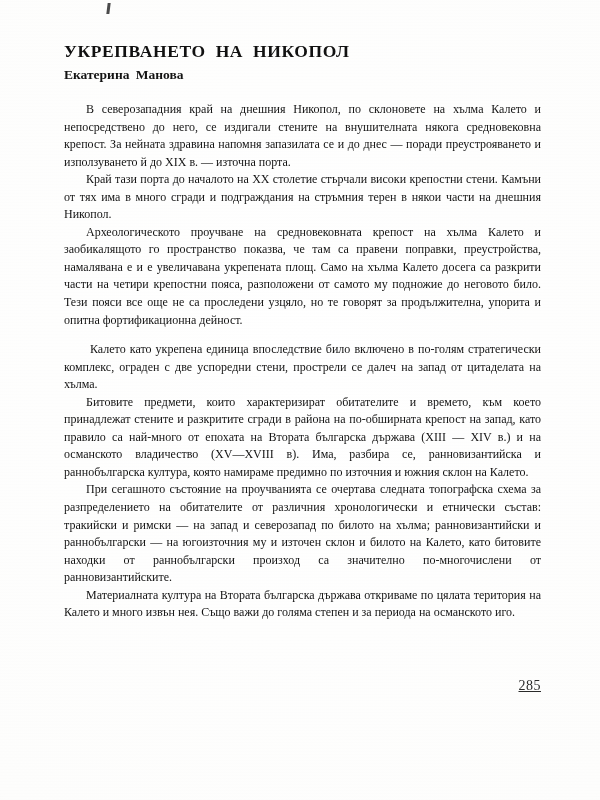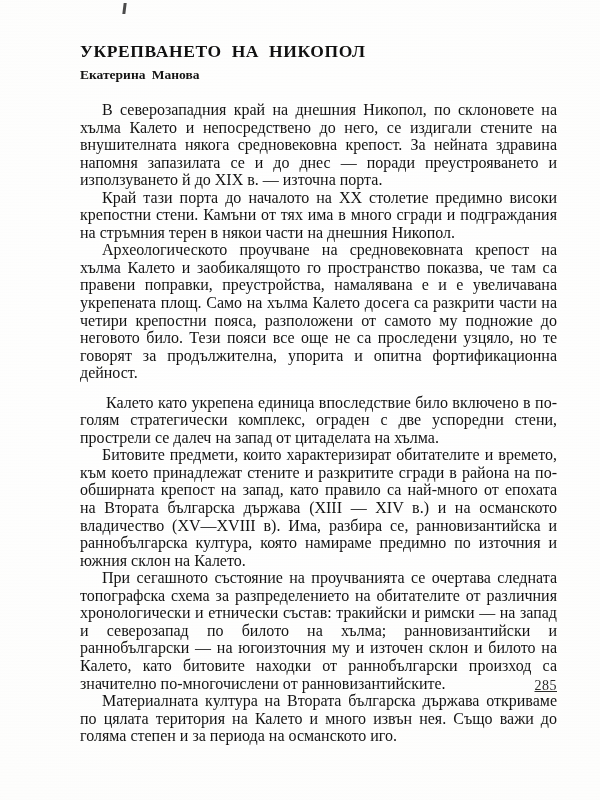--- a/index.html
+++ b/index.html
@@ -30,21 +30,21 @@
     position: absolute;
     inset: 0;
     pointer-events: none;
     opacity: .5;
     background-image:
       repeating-linear-gradient(0deg, rgba(0,0,0,.012) 0 1px, rgba(0,0,0,0) 1px 3px);
   }
 
   .content {
     position: absolute;
-    left: 80px;
+    left: 64px;
     top: 0;
     width: 477px;
     height: 708px;
   }
 
   
   .top-fleck {
     position: absolute;
     left: 43px;
     top: 3px;
@@ -82,21 +82,21 @@
     position: absolute;
     left: 0;
     top: 101px;
     width: 477px;
   }
 
   .body p {
     margin: 0;
     text-align: justify;
     text-justify: inter-word;
-    font-size: 16px;
+    font-size: 12px;
     line-height: 17.55px;
     text-indent: 22px;
     hyphens: none;
     color: #131313;
   }
 
   .body p.hang {
     text-indent: 26px;
     margin-top: 12px;
   }
@@ -120,21 +120,21 @@
   <div class="content">
 
     <div class="top-fleck"></div>
 
     <h1 class="title">УКРЕПВАНЕТО НА НИКОПОЛ</h1>
 
     <div class="byline">Екатерина Манова</div>
 
     <div class="body">
       <p>В северозападния край на днешния Никопол, по склоновете на хълма Калето и непосредствено до него, се издигали стените на внушителната някога средновековна крепост. За нейната здравина напомня запазилата се и до днес — поради преустрояването и използуването й до XIX в. — източна порта.</p>
-      <p>Край тази порта до началото на XX столетие предимно високи крепостни стени. Камъни от тях има в много сгради и подграждания на стръмния терен в някои части на днешния Никопол.</p>
+      <p>Край тази порта до началото на XX столетие стърчали високи крепостни стени. Камъни от тях има в много сгради и подграждания на стръмния терен в някои части на днешния Никопол.</p>
       <p>Археологическото проучване на средновековната крепост на хълма Калето и заобикалящото го пространство показва, че там са правени поправки, преустройства, намалявана е и е увеличавана укрепената площ. Само на хълма Калето досега са разкрити части на четири крепостни пояса, разположени от самото му подножие до неговото било. Тези пояси все още не са проследени узцяло, но те говорят за продължителна, упорита и опитна фортификационна дейност.</p>
       <p class="hang">Калето като укрепена единица впоследствие било включено в по-голям стратегически комплекс, ограден с две успоредни стени, прострели се далеч на запад от цитаделата на хълма.</p>
       <p>Битовите предмети, които характеризират обитателите и времето, към което принадлежат стените и разкритите сгради в района на по-обширната крепост на запад, като правило са най-много от епохата на Втората българска държава (XIII — XIV в.) и на османското владичество (XV—XVIII в). Има, разбира се, ранновизантийска и раннобългарска култура, която намираме предимно по източния и южния склон на Калето.</p>
       <p>При сегашното състояние на проучванията се очертава следната топографска схема за разпределението на обитателите от различния хронологически и етнически състав: тракийски и римски — на запад и северозапад по билото на хълма; ранновизантийски и раннобългарски — на югоизточния му и източен склон и билото на Калето, като битовите находки от раннобългарски произход са значително по-многочислени от ранновизантийските.</p>
       <p>Материалната култура на Втората българска държава откриваме по цялата територия на Калето и много извън нея. Също важи до голяма степен и за периода на османското иго.</p>
     </div>
 
     <div class="folio">285</div>
   </div>
 </div>

